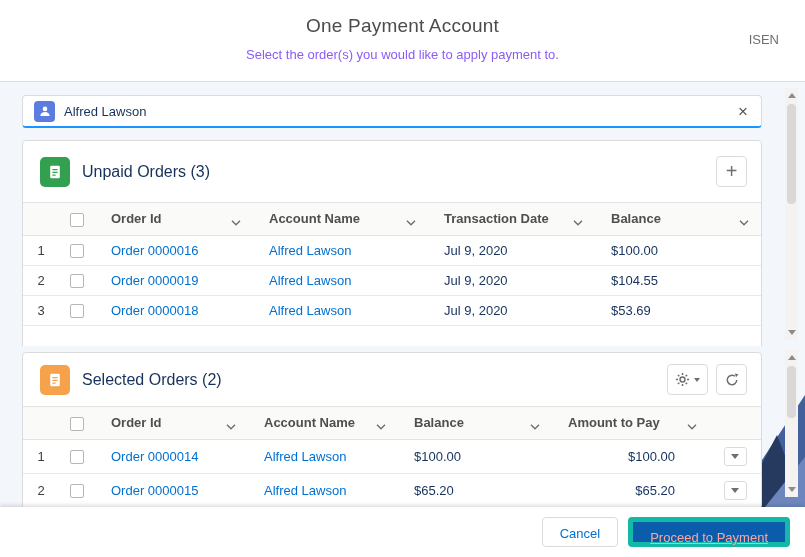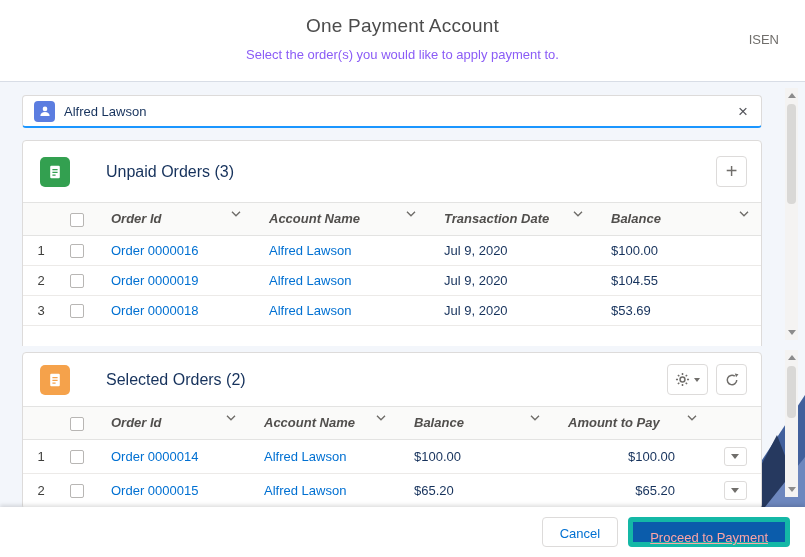--- a/index.html
+++ b/index.html
@@ -28,32 +28,32 @@
   .lookup-value { font-size: 13px; color: #16325c; flex: 1; }
   .lookup-clear { background: none; border: none; font-size: 17px; color: #54555b; cursor: pointer; line-height: 1; padding: 0 2px; }
 
   
   .card { margin-top: 12px; background: #fff; border: 1px solid #dddbda; border-radius: 4px; overflow: hidden; }
   .card-head { display: flex; align-items: center; gap: 12px; padding: 15px 14px 15px 17px; }
   .card2 .card-head { padding-top: 11px; padding-bottom: 11px; }
   .entity-icon.big { width: 30px; height: 30px; border-radius: 5px; }
   .green { background: #33a050; }
   .orange { background: #f5a24b; }
-  .card-title { font-size: 16px; font-weight: 400; color: #16325c; flex: 1; margin-left: 24px; }
+  .card-title { font-size: 16px; font-weight: 400; color: #16325c; flex: 1; }
   .head-actions { display: flex; gap: 8px; align-items: center; }
   .icon-btn { height: 31px; min-width: 31px; background: #fff; border: 1px solid #dddbda; border-radius: 4px; display: inline-flex; align-items: center; justify-content: center; color: #706e6b; cursor: pointer; }
   .plus { font-size: 20px; font-weight: 300; color: #706e6b; line-height: 1; margin-top: -2px; }
   .gear-btn { gap: 4px; padding: 0 7px; }
 
   
   table.grid { width: 100%; border-collapse: collapse; table-layout: fixed; }
   .card1 table.grid { margin-bottom: 26px; }
   .grid thead th { background: #fafaf9; border-top: 1px solid #e3e3e2; border-bottom: 1px solid #e3e3e2; font-size: 13px; font-weight: bold; color: #514f4d; text-align: left; padding: 8px 12px 8px 16px; }
   .grid thead th.num-col, .grid thead th.cb-col { padding: 8px 0; text-align: center; }
-  .th-wrap { display: flex; align-items: flex-start; justify-content: space-between; font-style: italic; }
+  .th-wrap { display: flex; align-items: flex-end; justify-content: space-between; }
   .grid tbody td { font-size: 13px; color: #16325c; padding: 7px 12px 7px 16px; border-bottom: 1px solid #eceae8; background: #fff; }
   .card2 .grid tbody td { padding-top: 9px; padding-bottom: 9px; }
   .grid tbody td.num-col { text-align: center; color: #3e3e3c; padding: 7px 0; }
   .grid tbody td.cb-col { padding: 0; text-align: center; }
   .checkbox { display: inline-block; width: 14px; height: 14px; background: #fff; border: 1px solid #b8b6b4; border-radius: 2px; vertical-align: middle; }
   a.link { color: #0070d2; text-decoration: none; cursor: pointer; }
   .amount-cell { text-align: right; padding-right: 34px !important; }
   .action-cell { padding: 5px 0 !important; text-align: center; }
   .row-menu-btn { width: 23px; height: 19px; border: 1px solid #dddbda; border-radius: 3px; background: #fff; display: inline-flex; align-items: center; justify-content: center; cursor: pointer; }
   .caret { width: 0; height: 0; border-left: 4px solid transparent; border-right: 4px solid transparent; border-top: 5px solid #706e6b; display: inline-block; }

